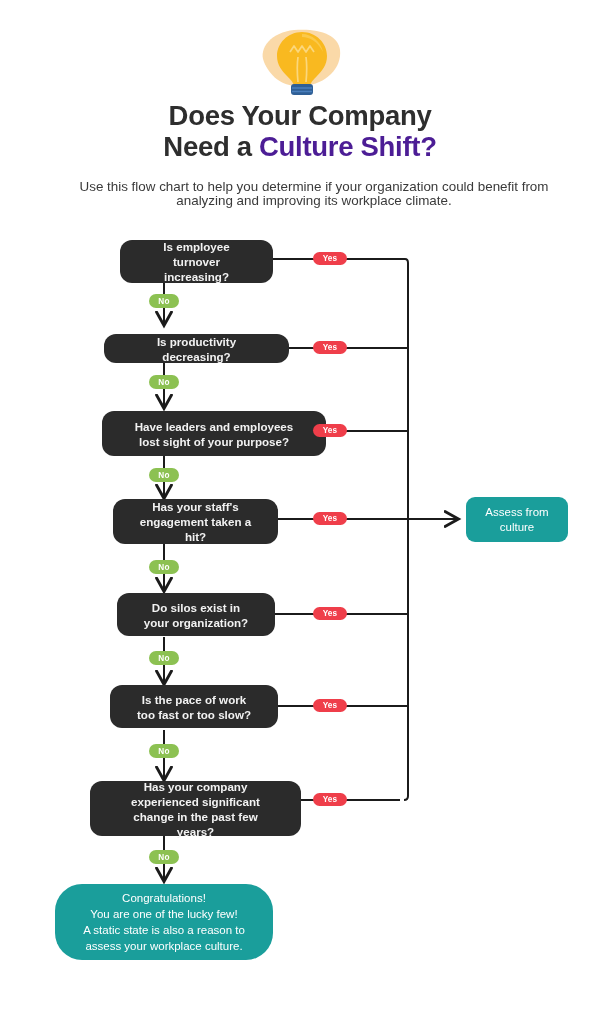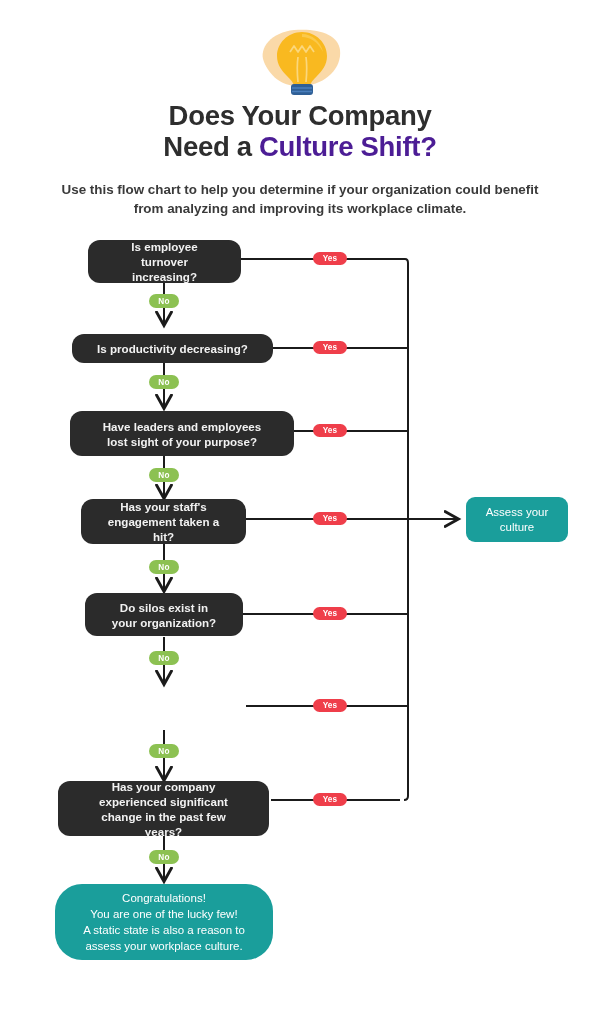--- a/index.html
+++ b/index.html
@@ -16,35 +16,36 @@
   
   .bulb-wrap{position:absolute;left:252px;top:24px;width:100px;height:74px;}
   .title{
     position:absolute;left:0;top:100px;width:600px;
     text-align:center;
     font-size:27.5px;line-height:31px;font-weight:bold;
     color:#2e2e2e;letter-spacing:-0.3px;
   }
   .title .accent{color:#4c1d95;}
   .subtitle{
-    position:absolute;left:46px;top:180px;width:508px;
-    text-align:center;font-size:13.4px;line-height:19px;color:#3a3a3a;font-weight:bold;
+    position:absolute;left:60px;top:180px;width:508px;
+    text-align:center;font-size:13.4px;line-height:14px;color:#3a3a3a;
   }
 
   
   .qbox{
     position:absolute;
     background:#2b2b2b;
     border-radius:12px;
     color:#f2f2f2;
     display:flex;align-items:center;justify-content:center;
     text-align:center;
     font-size:11.6px;line-height:15px;font-weight:bold;
     padding:0 24px;
     box-sizing:border-box;
+    margin-left:32px;
   }
   .teal{
     position:absolute;
     background:#1a9e9b;
     border-radius:9px;
     color:#ffffff;
     display:flex;align-items:center;justify-content:center;
     text-align:center;
     font-size:11.5px;line-height:15px;
     box-sizing:border-box;
@@ -128,32 +129,33 @@
       <path d="M271 800 L400 800"></path>
 
       <path d="M405 259 Q408 259 408 263 L408 796 Q408 800 404 800"></path>
 
       <path d="M408 519 L457 519" marker-end="url(#ar)"></path>
     </g>
   </svg>
 
   <div class="qbox" style="left:88px;top:240px;width:153px;height:43px;">Is employee turnover increasing?</div>
 
-  <div class="qbox" style="left:72px;top:334px;width:201px;height:29px;">Is productivity decreasing?</div>
+  <div class="qbox" style="left:72px;top:334px;width:185px;height:29px;">Is productivity decreasing?</div>
 
   <div class="qbox" style="left:70px;top:411px;width:224px;height:45px;">Have leaders and employees lost sight of your purpose?</div>
 
   <div class="qbox" style="left:85px;top:593px;width:158px;height:43px;">Do silos exist in your organization?</div>
 
   <div class="qbox" style="left:81px;top:499px;width:165px;height:45px;">Has your staff's engagement taken a hit?</div>
 
+  <div class="qbox" style="left:78px;top:685px;width:168px;height:43px;">Is the pace of work too fast or too slow?</div>
 
   <div class="qbox" style="left:58px;top:781px;width:211px;height:55px;">Has your company experienced significant change in the past few years?</div>
 
-  <div class="teal" style="left:466px;top:497px;width:102px;height:45px;">Assess your culture</div>
+  <div class="teal" style="left:466px;top:497px;width:102px;height:45px;">Assess from culture</div>
 
   <div class="teal" style="left:55px;top:884px;width:218px;height:76px;white-space:pre-line;line-height:16px;border-radius:27px;">Congratulations!
 You are one of the lucky few!
 A static state is also a reason to
 assess your workplace culture.</div>
 
   <div class="pill yes" style="left:313px;top:252px;">Yes</div>
   <div class="pill yes" style="left:313px;top:341px;">Yes</div>
   <div class="pill yes" style="left:313px;top:424px;">Yes</div>
   <div class="pill yes" style="left:313px;top:512px;">Yes</div>

